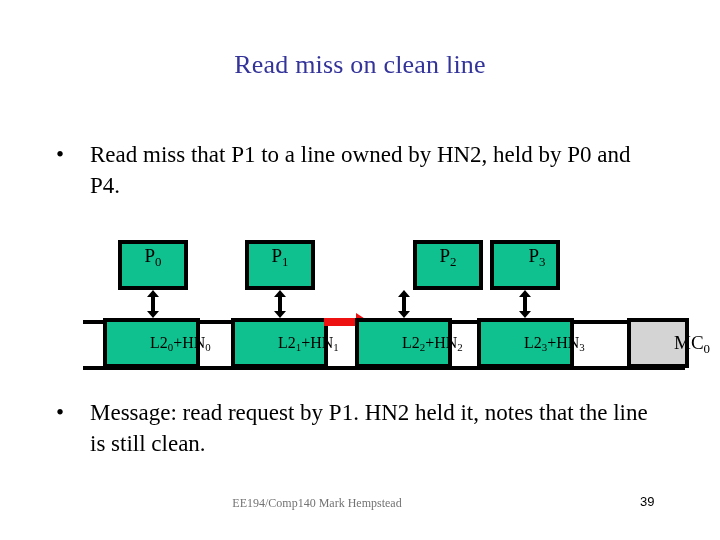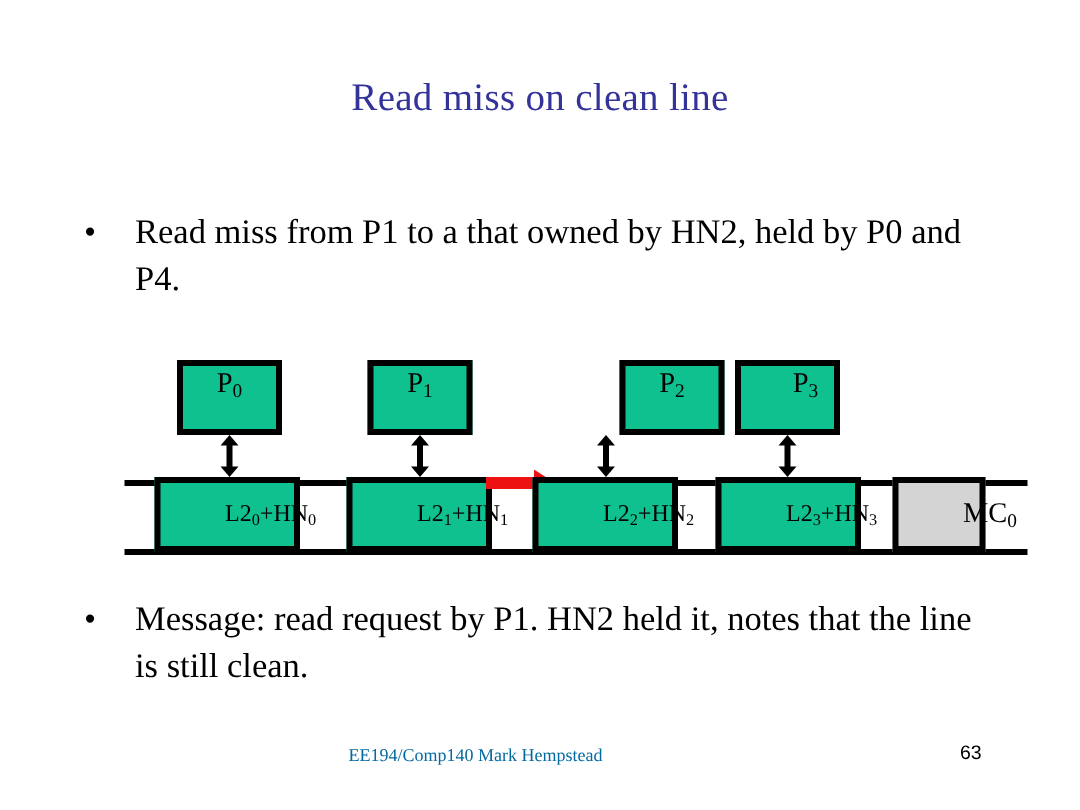--- a/index.html
+++ b/index.html
@@ -170,21 +170,21 @@
   }
 
   
   #footer-note {
     position: absolute;
     left: 0;
     top: 496px;
     width: 634px;
     text-align: center;
     font-size: 12px;
-    color: #0369a1;
+    color: #737373;
   }
   #page-number {
     position: absolute;
     left: 640px;
     top: 494px;
     width: 40px;
     text-align: left;
     font-size: 13px;
     color: #000000;
     font-family: "Liberation Sans", "DejaVu Sans", sans-serif;
@@ -192,21 +192,21 @@
 </style>
 </head>
 <body>
 
 <div id="slide">
 
   <div class="slide-title">Read miss on clean line</div>
 
   <div class="bullet" id="bullet-1">
     <span class="marker">•</span>
-    <span class="btext">Read miss from P1 to a that owned by HN2, held by P0 and P4.</span>
+    <span class="btext">Read miss that P1 to a line owned by HN2, held by P0 and P4.</span>
   </div>
 
   <div id="diagram">
 
     <div class="bus-line" id="bus-top"></div>
     <div class="bus-line" id="bus-bottom"></div>
 
     <div class="proc-box" style="left:118px;">
       <span>P</span><sub>0</sub>
     </div>
@@ -253,27 +253,27 @@
     </div>
     <div class="link-arrow" style="left:519px;">
       <span class="head-up"></span>
       <span class="shaft"></span>
       <span class="head-dn"></span>
     </div>
     <div class="cache-box" style="left:477px;">
       <span>L2</span><sub>3</sub><span>+</span><span>HN</span><sub>3</sub>
     </div>
 
-    <div class="cache-box mem" style="left:595px;">
+    <div class="cache-box mem" style="left:627px;">
       <span>MC</span><sub>0</sub>
     </div>
 
   </div>
 
   <div class="bullet" id="bullet-2">
     <span class="marker">•</span>
     <span class="btext">Message: read request by P1. HN2 held it, notes that the line is still clean.</span>
   </div>
 
   <div id="footer-note">EE194/Comp140 Mark Hempstead</div>
-  <div id="page-number">63</div>
+  <div id="page-number">39</div>
 
 </div>
 
 </body></html>

